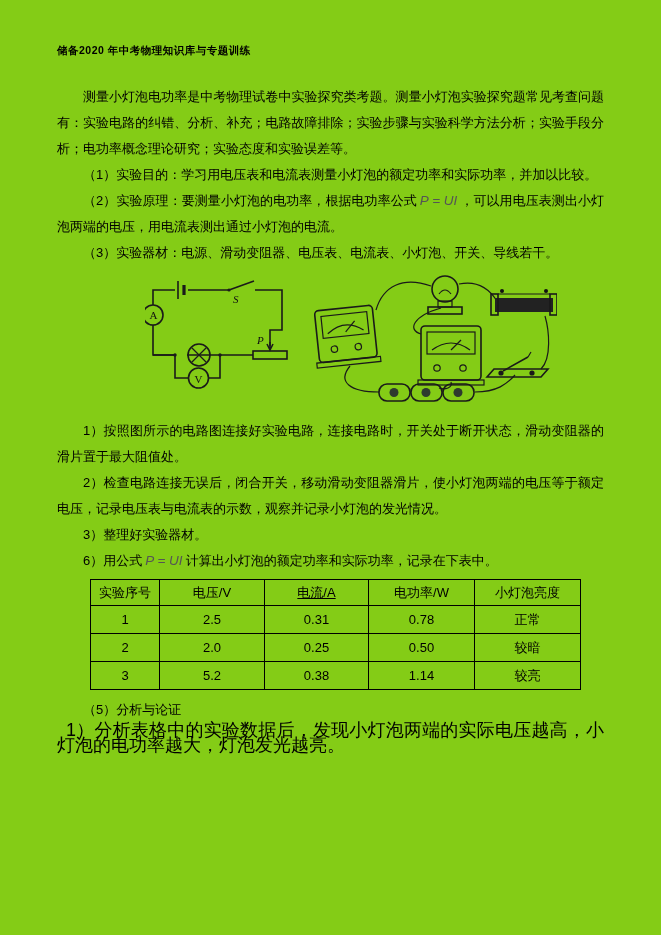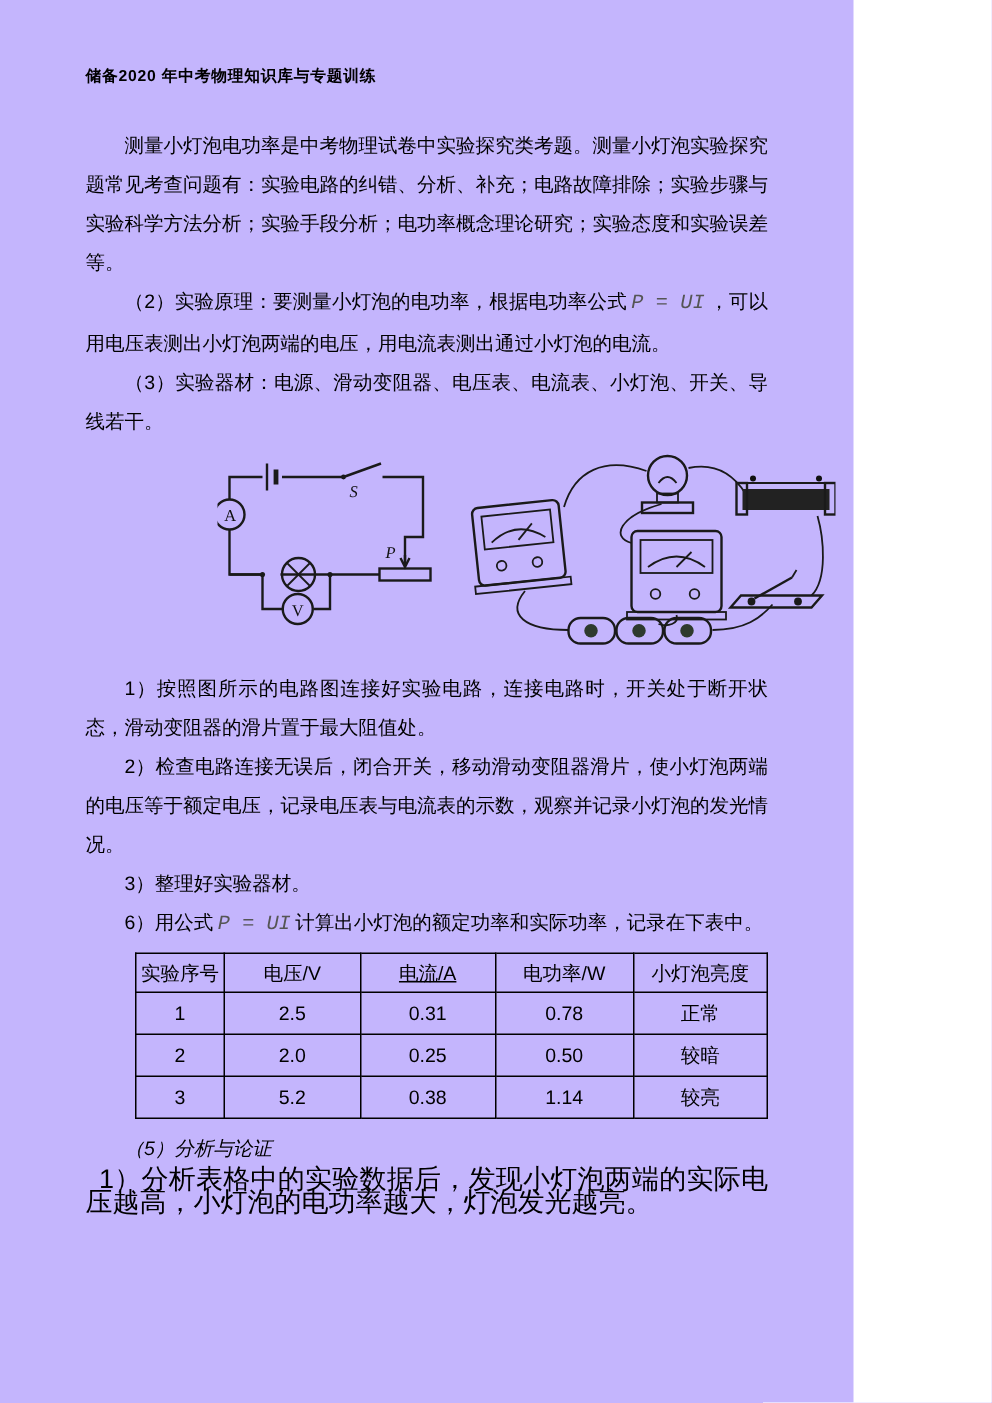--- a/index.html
+++ b/index.html
@@ -1,32 +1,32 @@
 <!DOCTYPE html>
 <html><head>
 <meta charset="utf-8">
 <style>
   html,body { margin:0; padding:0; background:#ffffff; }
   .page {
-    width:569px; height:935px; box-sizing:border-box;
-    background:#c4b5fd; color:#000;
+    width:661px; height:935px; box-sizing:border-box;
+    background:#84cc16; color:#000;
     padding:44px 57px 16px 57px;
     font-family:"Liberation Sans","DejaVu Sans",sans-serif;
     overflow:hidden;
   }
   .doc-header {
     font-size:10.5px; font-weight:bold; letter-spacing:0.5px;
     color:#000; margin:0 0 26px 0;
   }
   p.body {
     font-size:13px; line-height:26px; margin:0;
     text-indent:2em; text-align:justify; color:#000;
   }
   .formula {
-    font-family:Liberation Mono, monospace;
+    font-family:Liberation Sans, sans-serif;
     font-style:italic; color:#555; padding:0 3px; font-size:13.5px;
   }
   .figure { height:142px; margin:4px 0 6px 0; }
   .figure svg { display:block; margin-left:88px; }
   .fig-line { stroke:#1a1a1a; stroke-width:1.6; fill:none; }
   .fig-thin { stroke:#1a1a1a; stroke-width:1.2; fill:none; }
   .fig-label {
     font-family:"Liberation Serif","DejaVu Serif",serif;
     font-style:italic; font-size:11px; fill:#111;
   }
@@ -38,32 +38,33 @@
     border-collapse:collapse; margin:5px 0 7px 33px;
     table-layout:fixed;
   }
   table.data th, table.data td {
     border:1.5px solid #000; text-align:center; vertical-align:middle;
     font-size:13px; font-weight:normal; padding:0;
   }
   table.data th { height:25px; }
   table.data td { height:27px; }
   .c0{width:68px;} .c1{width:104px;} .c2{width:103px;text-decoration:underline;} .c3{width:105px;} .c4{width:105px;}
-  p.analysis-heading { font-size:13px; line-height:26px; margin:6px 0 0 0; text-indent:2em;font-style:italic; }
+  p.analysis-heading { font-size:13px; line-height:26px; margin:6px 0 0 0; text-indent:2em; }
   p.analysis-point { font-size:18px; line-height:15px; margin:0; text-indent:0.5em; text-align:justify; }
 </style>
 </head>
 <body>
 
 <div class="page">
 
   <div class="doc-header">储备2020 年中考物理知识库与专题训练</div>
 
   <p class="body">测量小灯泡电功率是中考物理试卷中实验探究类考题。测量小灯泡实验探究题常见考查问题有：实验电路的纠错、分析、补充；电路故障排除；实验步骤与实验科学方法分析；实验手段分析；电功率概念理论研究；实验态度和实验误差等。</p>
 
+  <p class="body">（1）实验目的：学习用电压表和电流表测量小灯泡的额定功率和实际功率，并加以比较。</p>
 
   <p class="body"><span>（2）实验原理：要测量小灯泡的电功率，根据电功率公式</span><span class="formula">P = UI</span><span>，可以用电压表测出小灯泡两端的电压，用电流表测出通过小灯泡的电流。</span></p>
 
   <p class="body">（3）实验器材：电源、滑动变阻器、电压表、电流表、小灯泡、开关、导线若干。</p>
 
 
   <div class="figure">
     <svg width="412" height="140" viewBox="0 0 412 140">
 
       <g>

